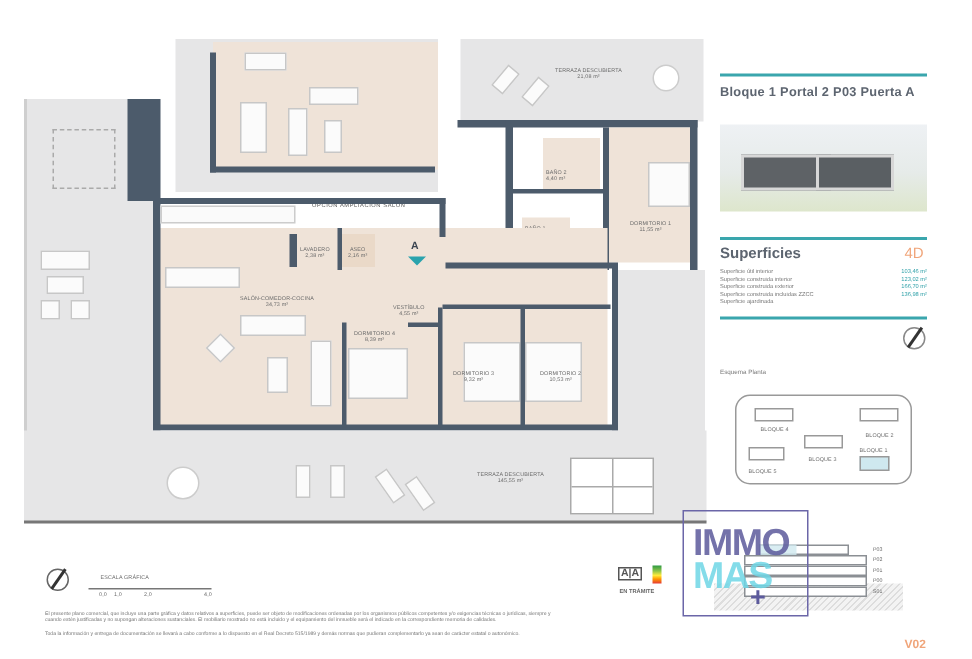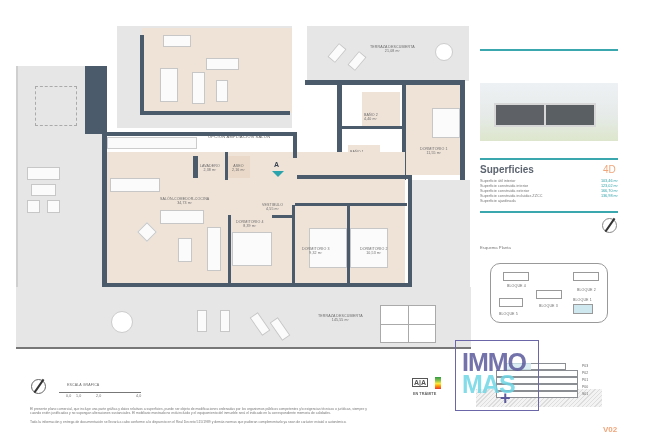--- a/index.html
+++ b/index.html
@@ -163,20 +163,21 @@
   <div class="abs furn" style="left:275px;top:318px;width:10px;height:22px;transform:rotate(-35deg);"></div>
   <div class="abs" style="left:380px;top:305px;width:56px;height:38px;background:#fff;border:1px solid #aaa;">
     <div class="abs" style="left:27px;top:0;width:1px;height:36px;background:#aaa;"></div>
     <div class="abs" style="left:0;top:18px;width:54px;height:1px;background:#aaa;"></div>
   </div>
   <div class="abs" style="left:16px;top:347px;width:455px;height:2px;background:#777;"></div>
 </div>
 
 <div class="abs" style="left:480px;top:40px;width:162px;height:330px;">
   <div class="abs rule" style="left:0;top:9px;width:138px;"></div>
+  <div class="abs ptitle" style="left:0;top:16px;">Bloque 1  Portal 2  P03  Puerta A</div>
 
   <div class="abs" style="left:0;top:43px;width:138px;height:58px;background:linear-gradient(180deg,#eef1f4 0%,#e6ebe9 55%,#dde6cc 100%);">
     <div class="abs" style="left:14px;top:20px;width:60px;height:24px;background:#5e6266;border:2px solid #d7d7d7;"></div>
     <div class="abs" style="left:64px;top:20px;width:52px;height:24px;background:#5a5f63;border:2px solid #d7d7d7;"></div>
   </div>
 
   <div class="abs rule" style="left:0;top:118px;width:138px;"></div>
   <div class="abs sup-title" style="left:0;top:124px;text-align:center;">Superficies</div>
   <div class="abs sup-type" style="left:123px;top:124px;">4D</div>
 

